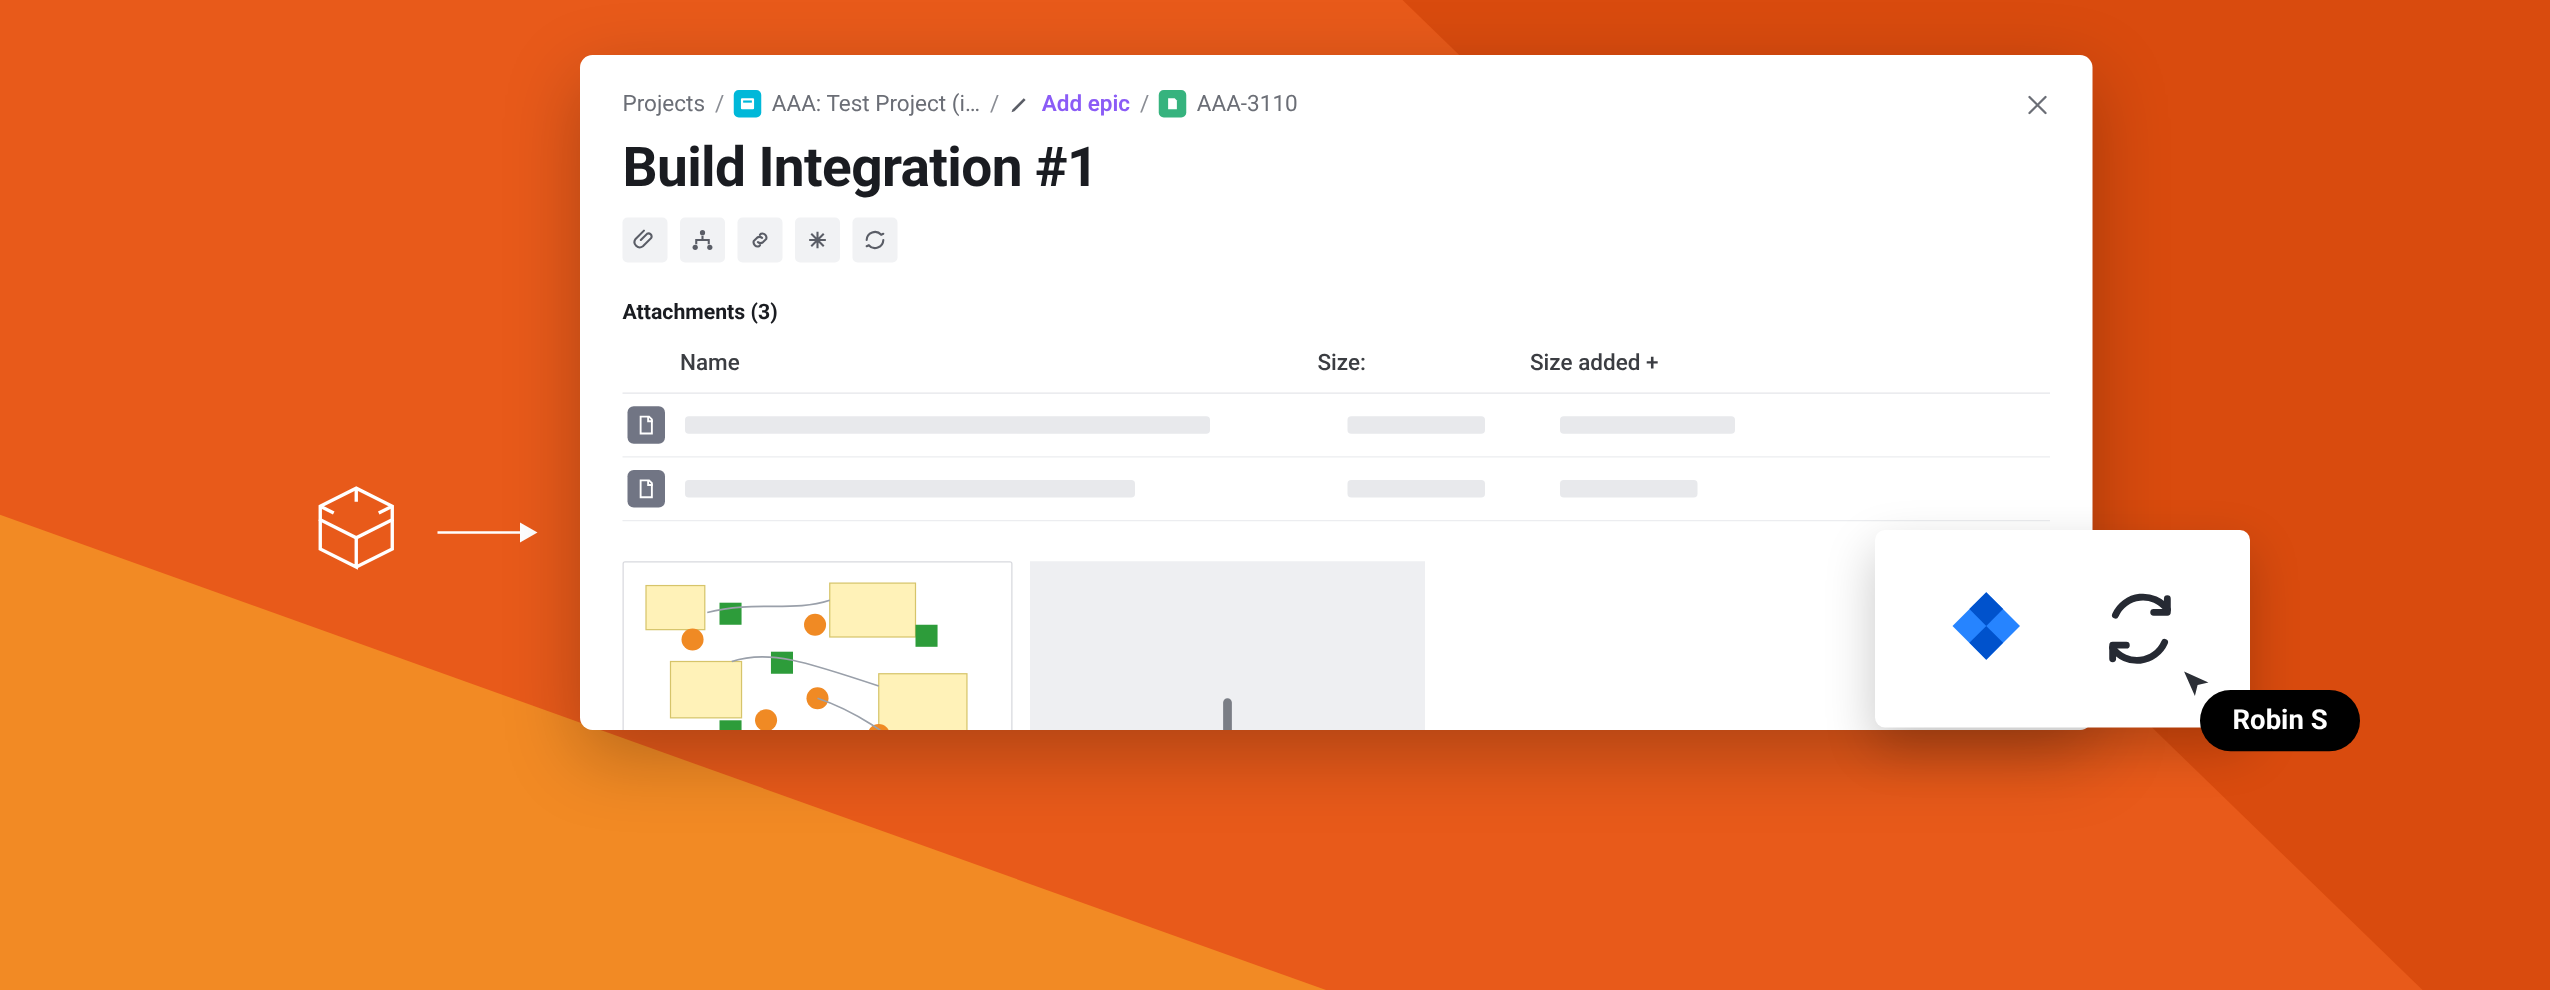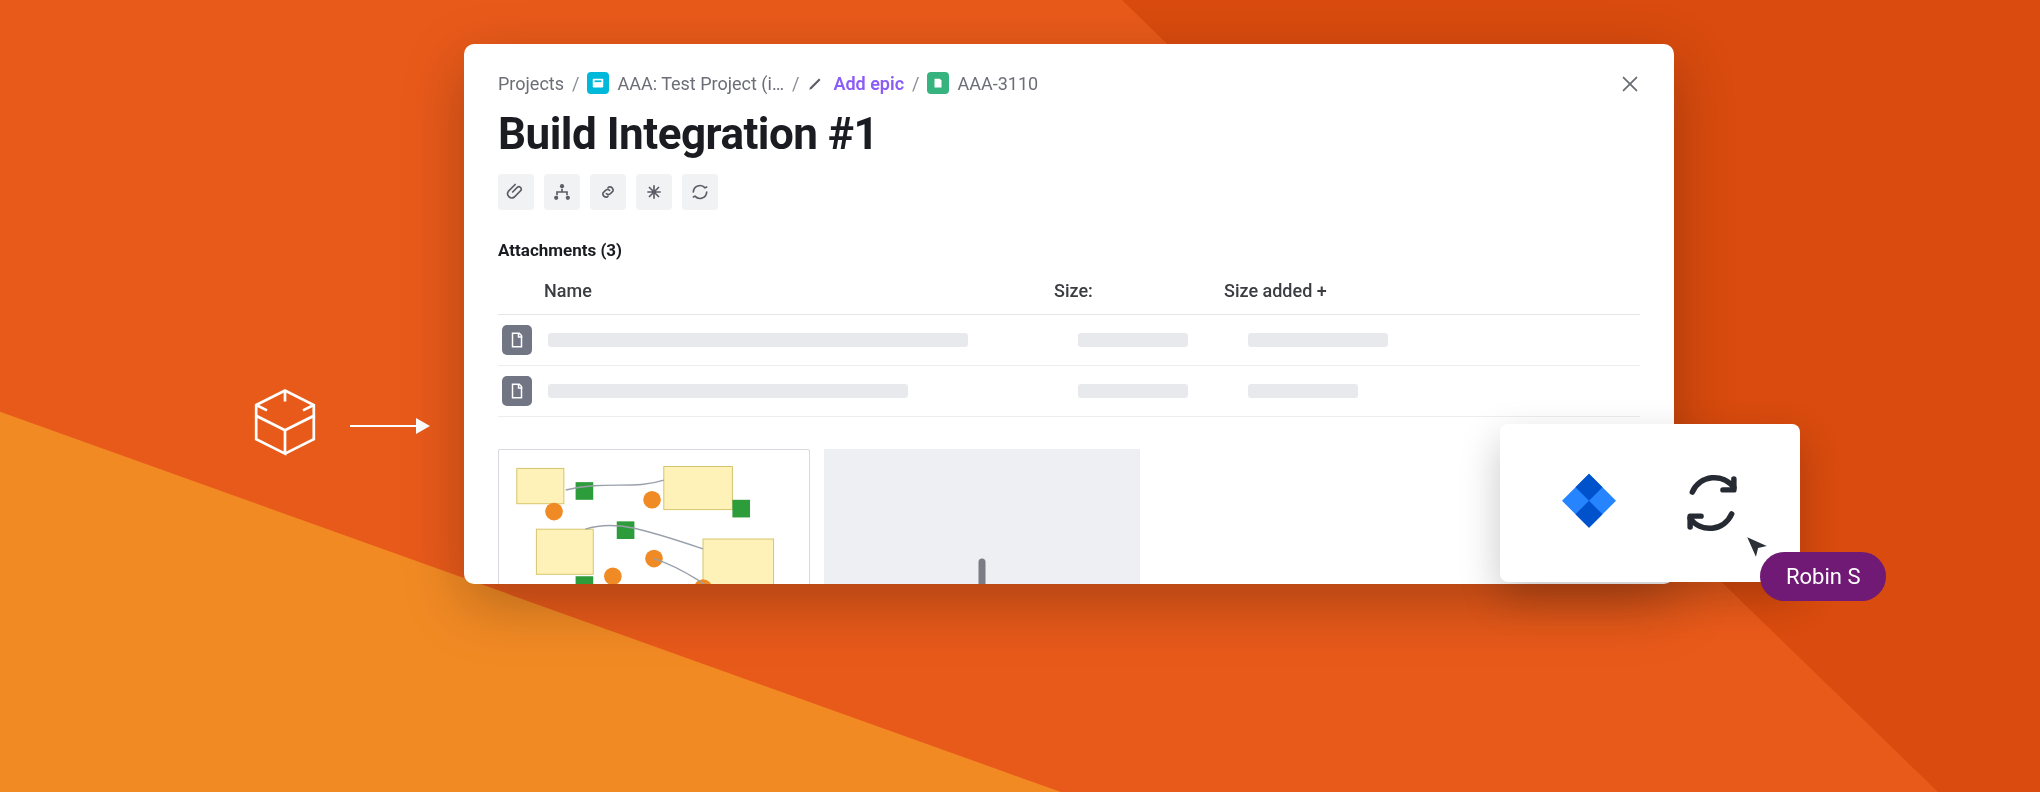--- a/index.html
+++ b/index.html
@@ -113,21 +113,21 @@
   .sync-card {
     position:absolute; left:1500px; top:424px; width:300px; height:158px;
     background:#fff; border-radius:8px; box-shadow:0 16px 40px rgba(0,0,0,0.22);
     display:flex; align-items:center; justify-content:space-evenly;
   }
   .jira-logo { width:72px; height:72px; }
   .sync-icon { width:70px; height:70px; color:#262a33; }
 
   .user-label {
     position:absolute; left:1760px; top:552px;
-    background:#701a75; color:#fff; font-size:22px; font-weight:400;
+    background:#000000; color:#fff; font-size:22px; font-weight:700;
     padding:12px 26px; border-radius:28px;
   }
   .user-pointer {
     position:absolute; left:1744px; top:534px; width:26px; height:26px; color:#2b2f36;
   }
 </style>
 </head>
 <body>
 
 <div class="bg"></div>

